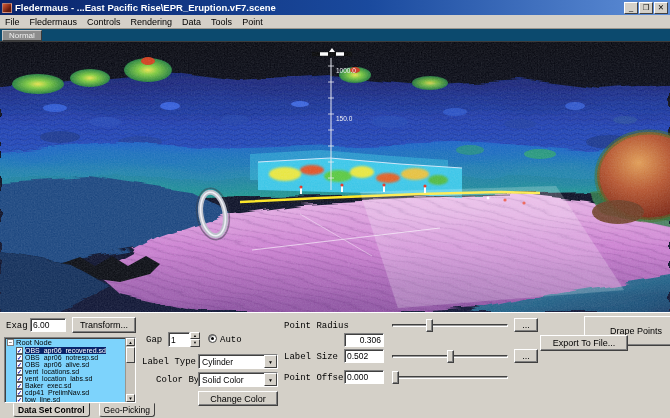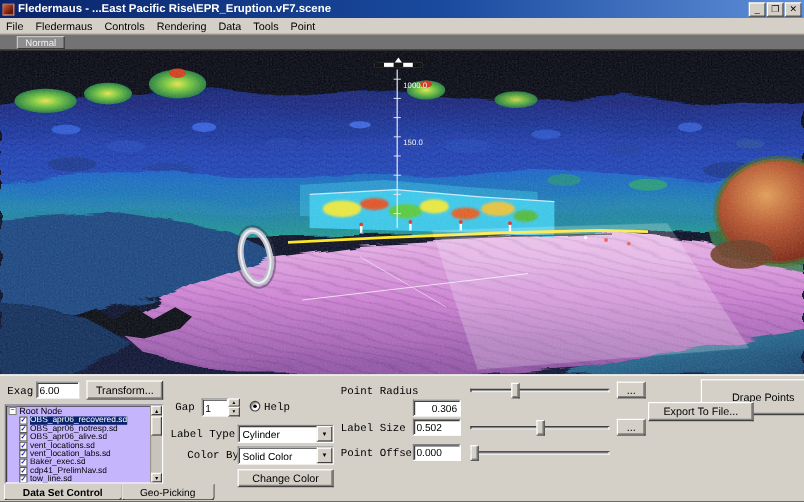--- a/index.html
+++ b/index.html
@@ -18,22 +18,22 @@
   .winbtn { width:14px; height:12px; font-size:7.5px; line-height:9px; text-align:center; color:#000;
             background:#d4d0c8; border:1px solid; border-color:#fff #404040 #404040 #fff; padding:0;
             font-family:"Liberation Sans",sans-serif; }
 
   
   .menubar { height:14px; background:#d4d0c8; display:flex; align-items:center;
              font-size:9px; border-bottom:1px solid #9a968e; }
   .menu-item { padding:0 5px; white-space:nowrap; }
 
   
-  .toolbar { height:13px; background:#737373; border-bottom:1px solid #3c3c3c;
-             display:flex; align-items:center; padding-left:14px; }
+  .toolbar { height:13px; background:#0c4a6e; border-bottom:1px solid #3c3c3c;
+             display:flex; align-items:center; padding-left:2px; }
   .mode-chip { font-size:8px; color:#f0f0f0; background:#8d8d8d; padding:0 6px; height:11px; line-height:10px;
                border:1px solid; border-color:#c6c6c6 #3a3a3a #3a3a3a #c6c6c6; }
 
   
   .viewport { position:relative; width:670px; height:270px; background:#000; overflow:hidden; cursor:crosshair; }
   .viewport svg { display:block; }
   .svg-label { fill:#f2f2f6; font:6.5px "Liberation Sans", sans-serif; }
 
   
   .panel { position:relative; width:670px; height:106px; background:#d4d0c8; border-top:1px solid #fff; font-size:9px; }
@@ -41,42 +41,42 @@
   .lbl.r { text-align:right; }
 
   .field { position:absolute; height:14px; background:#fff; color:#000;
            border:1px solid; border-color:#808080 #fff #fff #808080; box-shadow:inset 1px 1px 0 #404040;
            font:8.5px "Liberation Sans",sans-serif; padding:0 2px; }
   .btn { position:absolute; background:#d4d0c8; color:#000;
          border:1px solid; border-color:#fff #404040 #404040 #fff; box-shadow:inset -1px -1px 0 #808080;
          font:9px "Liberation Sans",sans-serif; display:flex; align-items:center; justify-content:center; padding:0;text-align:right; }
 
   
-  .tree { position:absolute; left:4px; top:24px; width:132px; height:66px; background:#c4b5fd;
+  .tree { position:absolute; left:4px; top:24px; width:132px; height:66px; background:#7dd3fc;
           border:1px solid; border-color:#808080 #fff #fff #808080; box-shadow:inset 1px 1px 0 #404040;
           overflow:hidden; font-size:7px; }
   .tree-root-row { display:flex; align-items:center; height:9px; gap:2px; padding-left:2px; font-size:7.5px; }
   .expander { width:7px; height:7px; flex:0 0 7px; border:1px solid #808080; background:#fff; color:#000;
               font-size:6px; line-height:5px; text-align:center; }
   .tree-row { display:flex; align-items:center; height:7px; gap:2px; padding-left:11px; padding-right:11px; white-space:nowrap; }
   .cb { width:7px; height:7px; flex:0 0 7px; border:1px solid #5a5a5a; background:#fff; color:#1818a8;
         font-size:6px; line-height:6px; text-align:center; font-weight:bold; }
   .tree-label { overflow:hidden; }
   .tree-row.selected .tree-label { background:#0a246a; color:#fff; }
   .tree-scroll { position:absolute; right:0; top:0; bottom:0; width:10px; background:#c8c4bc; border-left:1px solid #9a968e; }
   .sb-btn { position:absolute; left:0; width:9px; height:8px; background:#d4d0c8; text-align:center;
             font-size:4.5px; line-height:7px; border:1px solid; border-color:#fff #404040 #404040 #fff; }
   .sb-btn.up { top:0; } .sb-btn.down { bottom:0; }
   .sb-thumb { position:absolute; left:0; top:9px; width:9px; height:16px; background:#d4d0c8;
               border:1px solid; border-color:#fff #404040 #404040 #fff; }
 
   
   .tabs { position:absolute; left:3px; top:90px; display:flex; }
-  .tab { height:14px; padding:0 15px; font-size:8.5px; line-height:12px; background:#d4d0c8; color:#000;
-         border:1px solid; border-color:#d4d0c8 #404040 #404040 #fff; border-radius:0 0 3px 3px; margin-right:-1px; }
+  .tab { height:14px; padding:0 4px; font-size:8.5px; line-height:12px; background:#d4d0c8; color:#000;
+         border:1px solid; border-color:#d4d0c8 #404040 #404040 #fff; border-radius:0 0 3px 3px; margin-right:-1px;margin-left:10px; }
   .tab.active { font-weight:bold; background:#d4d0c8; }
 
   
   .spinner { position:absolute; left:168px; top:19px; width:32px; height:15px; }
   .spinner .spin-input { position:absolute; left:0; top:0; width:22px; height:15px; }
   .spin-btn { position:absolute; left:22px; width:10px; height:7px; background:#d4d0c8; text-align:center;
               font-size:4px; line-height:6px; border:1px solid; border-color:#fff #404040 #404040 #fff; padding:0; }
   .spin-btn.up { top:0; } .spin-btn.dn { top:7px; height:8px; }
 
   
@@ -360,21 +360,21 @@
       <span class="tab">Geo-Picking</span>
     </div>
 
     <span class="lbl" style="left:146px;top:22px">Gap</span>
     <div class="spinner">
       <input class="field spin-input" value="1" style="">
       <button class="spin-btn up">▲</button>
       <button class="spin-btn dn">▼</button>
     </div>
     <span class="radio checked" style="left:208px;top:21px"></span>
-    <span class="lbl" style="left:220px;top:22px">Help</span>
+    <span class="lbl" style="left:220px;top:22px">Auto</span>
 
     <span class="lbl" style="left:142px;top:44px">Label Type</span>
     <div class="dropdown" style="left:198px;top:41px;width:80px">
       <span class="dd-value">Cylinder</span>
       <span class="dd-btn">▼</span>
     </div>
 
     <span class="lbl" style="left:156px;top:62px">Color By</span>
     <div class="dropdown" style="left:198px;top:59px;width:80px">
       <span class="dd-value">Solid Color</span>

